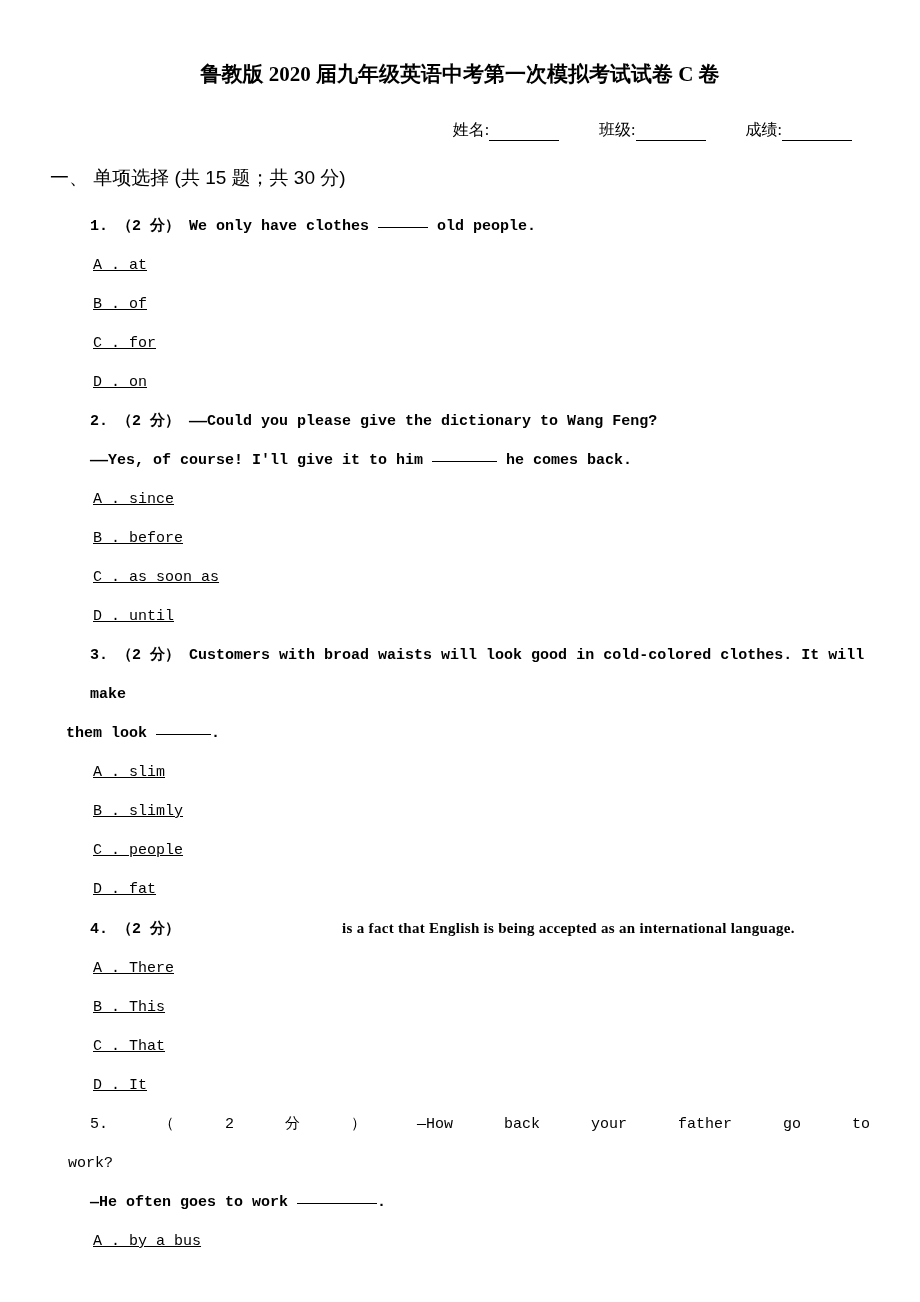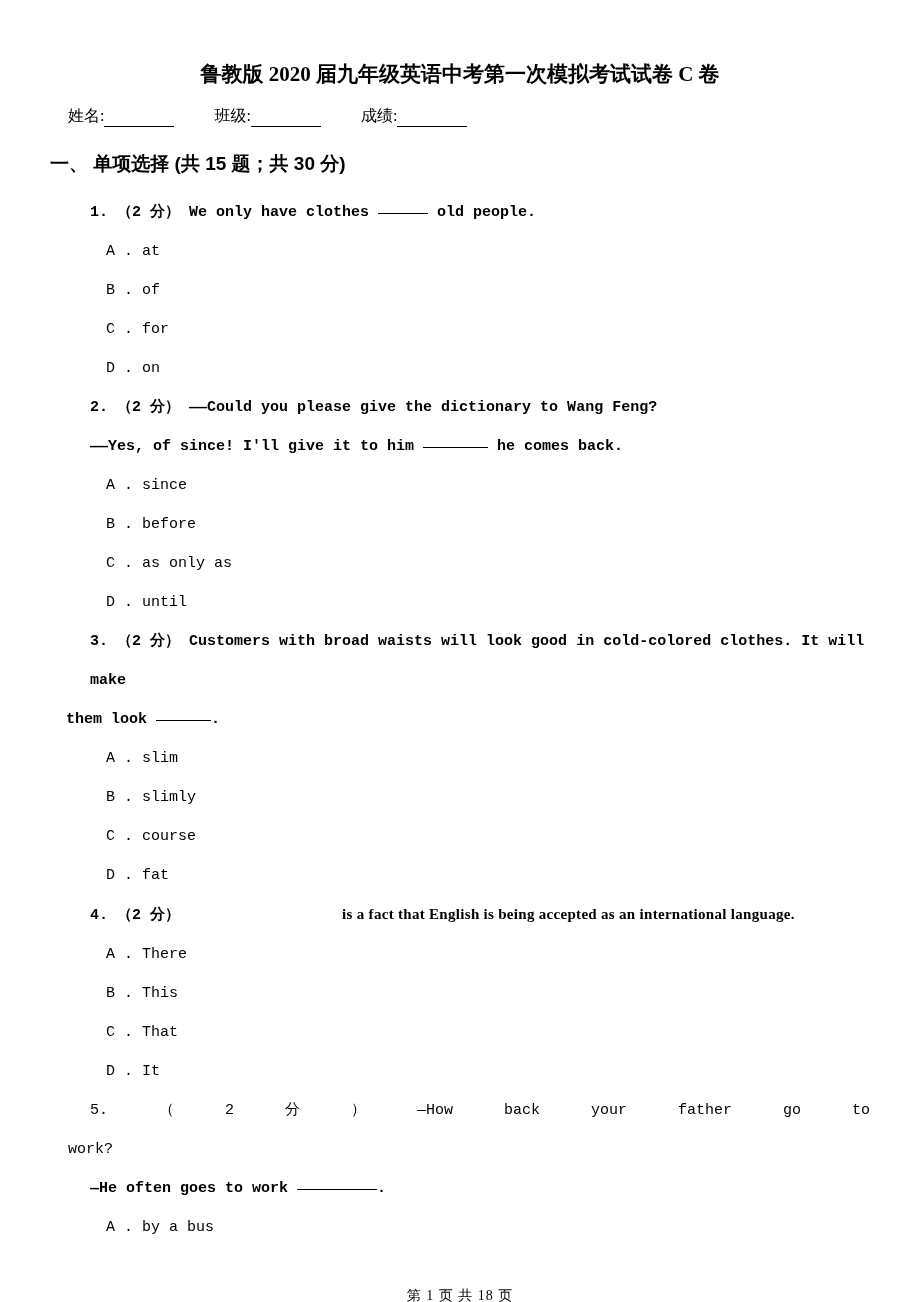--- a/index.html
+++ b/index.html
@@ -13,42 +13,42 @@
       width: 920px;
       margin: 0 auto;
       padding: 60px 50px 40px 50px;
       color: #000;
     }
     .title {
       text-align: center;
       font-family: "SimSun", "宋体", serif;
       font-size: 21px;
       font-weight: bold;
-      margin-bottom: 18px;
+      margin-bottom: 32px;
     }
     .info-row {
-      text-align: left;
+      text-align: right;
       font-size: 16px;
       margin-bottom: 24px;
       font-family: "SimSun", "宋体", serif;
     }
     .info-label {
       display: inline-block;
       margin: 0 18px;
     }
     .info-label .blank {
       display: inline-block;
       border-bottom: 1.5px solid #000;
       width: 70px;
       vertical-align: bottom;
     }
     .section-header {
       font-family: "SimHei", "黑体", sans-serif;
       font-size: 19px;
-      font-weight: bold;
+      font-weight: normal;
       margin-bottom: 16px;
     }
     .question {
       font-family: "Courier New", monospace;
       font-size: 15px;
       line-height: 2.6;
       margin-left: 40px;
       font-weight: bold;
     }
     .question.no-indent {
@@ -68,21 +68,22 @@
     .question .blank-line.wider {
       width: 80px;
     }
     .question .blank-line.smallish {
       width: 55px;
     }
     .option {
       font-family: "Courier New", monospace;
       font-size: 15px;
       line-height: 2.6;
-      margin-left: 56px;
+      margin-left: 43px;
+      text-decoration: underline;
     }
     .q4-text {
       font-family: "SimSun", "宋体", serif;
       letter-spacing: 0.3px;
       margin-top: 16px;
     }
     .q5-line {
       font-family: "Courier New", monospace;
       font-size: 15px;
       line-height: 2.6;
@@ -140,38 +141,38 @@
 <div class="option">B . of</div>
 <div class="option">C . for</div>
 <div class="option">D . on</div>
 
 <div class="question">
   <span>2.</span>
   <span>（2 分）</span>
   <span>——Could you please give the dictionary to Wang Feng?</span>
 </div>
 <div class="question">
-  <span>——Yes, of since! I'll give it to him </span><span class="blank-line wide"></span><span> he comes back.</span>
+  <span>——Yes, of course! I'll give it to him </span><span class="blank-line wide"></span><span> he comes back.</span>
 </div>
 <div class="option">A . since</div>
 <div class="option">B . before</div>
-<div class="option">C . as only as</div>
+<div class="option">C . as soon as</div>
 <div class="option">D . until</div>
 
 <div class="question">
   <span>3.</span>
   <span>（2 分）</span>
   <span>Customers with broad waists will look good in cold-colored clothes. It will make</span>
 </div>
 <div class="question no-indent">
   <span>them look </span><span class="blank-line smallish"></span><span>.</span>
 </div>
 <div class="option">A . slim</div>
 <div class="option">B . slimly</div>
-<div class="option">C . course</div>
+<div class="option">C . people</div>
 <div class="option">D . fat</div>
 
 <div class="question">
   <span>4.</span>
   <span>（2 分）</span>&nbsp;&nbsp;&nbsp;&nbsp;&nbsp;&nbsp;&nbsp;&nbsp;&nbsp;&nbsp;&nbsp;&nbsp;&nbsp;&nbsp;&nbsp;&nbsp;&nbsp;
   <span class="q4-text">is a fact that English is being accepted as an international language.</span>
 </div>
 <div class="option">A . There</div>
 <div class="option">B . This</div>
 <div class="option">C . That</div>

